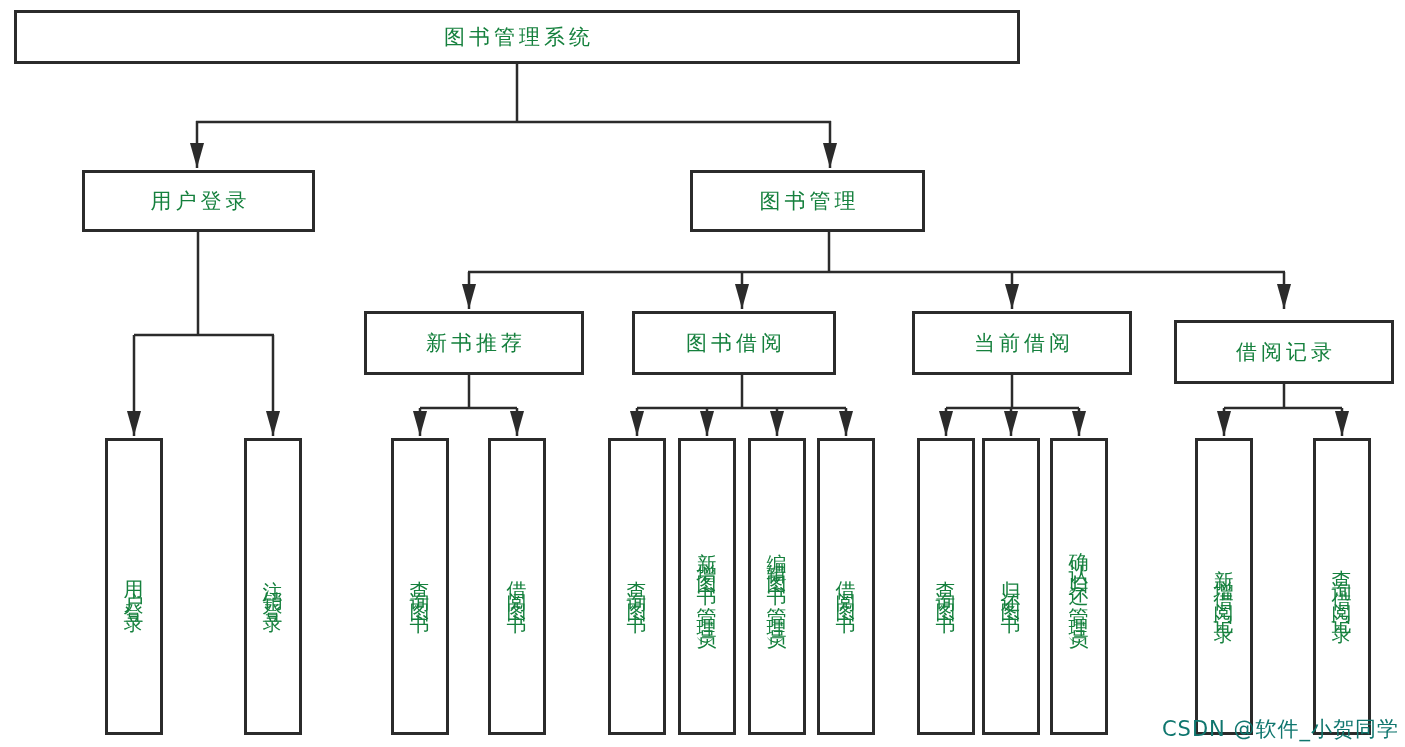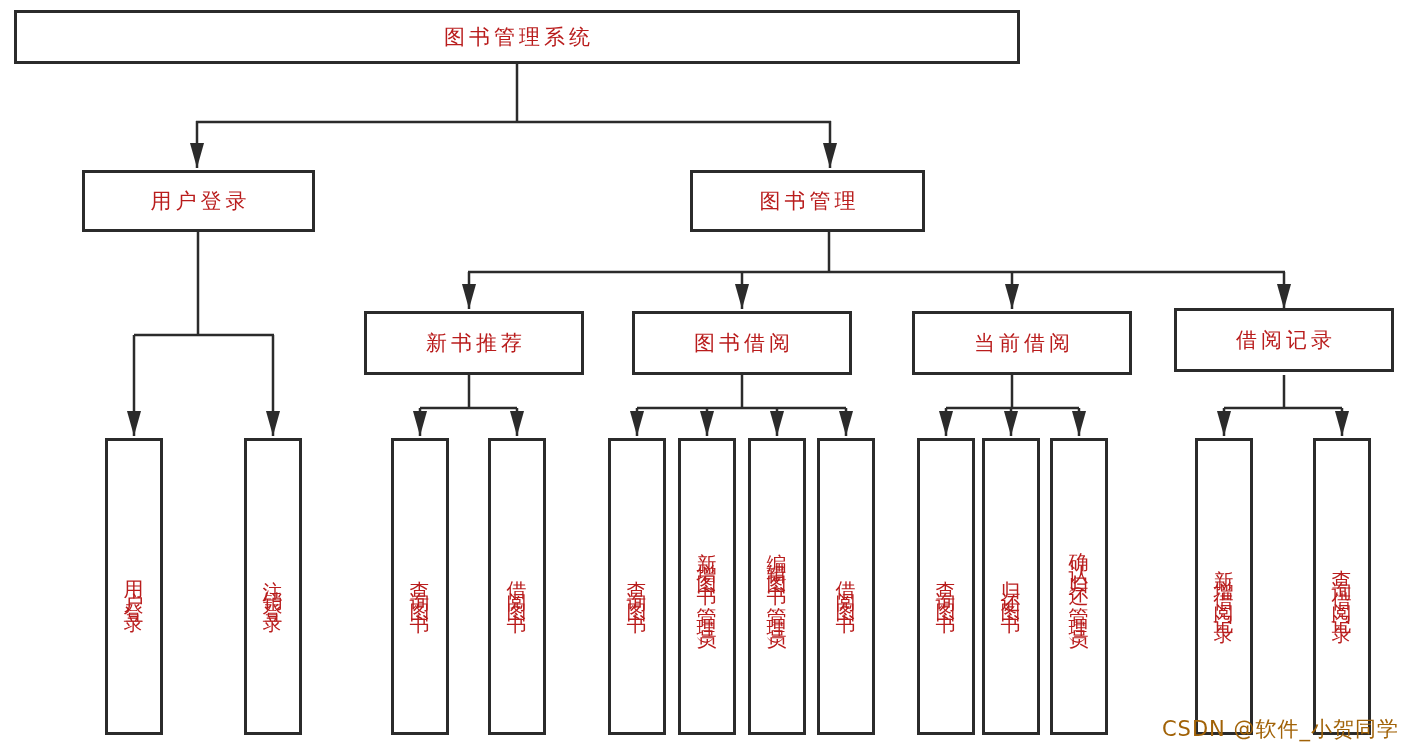--- a/index.html
+++ b/index.html
@@ -23,39 +23,39 @@
     height: 747px;
   }
   .node {
     position: absolute;
     box-sizing: border-box;
     background: #ffffff;
     border: 3px solid #2b2b2b;
     display: flex;
     align-items: center;
     justify-content: center;
-    color: #b91c1c;
+    color: #15803d;
     font-size: 21px;
     letter-spacing: 4px;
     text-indent: 4px;
     white-space: nowrap;
   }
   .leaf {
     writing-mode: vertical-rl;
     font-size: 20px;
     letter-spacing: 11px;
     text-indent: 0;
     white-space: normal;
     line-height: 1;
   }
   #watermark {
     position: absolute;
     right: 6px;
     bottom: 4px;
-    color: #a16207;
+    color: #0f766e;
     font-size: 21px;
     letter-spacing: 1px;
     pointer-events: none;
   }
 </style>
 </head>
 <body>
 
 <div id="canvas">
 
@@ -106,23 +106,23 @@
     <path d="M1224 408 V436" stroke="#2b2b2b" stroke-width="2.5" fill="none" marker-end="url(#arrow)"></path>
     <path d="M1342 408 V436" stroke="#2b2b2b" stroke-width="2.5" fill="none" marker-end="url(#arrow)"></path>
   </svg>
 
   <div class="node" style="left:14px; top:10px; width:1006px; height:54px;">图书管理系统</div>
 
   <div class="node" style="left:82px; top:170px; width:233px; height:62px;">用户登录</div>
   <div class="node" style="left:690px; top:170px; width:235px; height:62px;">图书管理</div>
 
   <div class="node" style="left:364px; top:311px; width:220px; height:64px;">新书推荐</div>
-  <div class="node" style="left:632px; top:311px; width:220px; height:64px;">图书借阅</div>
+  <div class="node" style="left:632px; top:311px; width:204px; height:64px;">图书借阅</div>
   <div class="node" style="left:902px; top:311px; width:220px; height:64px;margin-left:10px;">当前借阅</div>
-  <div class="node" style="left:1174px; top:308px; width:220px; height:64px;">借阅记录</div>
+  <div class="node" style="left:1174px; top:320px; width:220px; height:64px;">借阅记录</div>
 
   <div class="node leaf" style="left:105px; top:438px; width:58px; height:297px;">用户登录</div>
   <div class="node leaf" style="left:244px; top:438px; width:58px; height:297px;">注销登录</div>
 
   <div class="node leaf" style="left:391px; top:438px; width:58px; height:297px;">查询图书</div>
   <div class="node leaf" style="left:488px; top:438px; width:58px; height:297px;">借阅图书</div>
 
   <div class="node leaf" style="left:608px; top:438px; width:58px; height:297px;">查询图书</div>
   <div class="node leaf" style="left:678px; top:438px; width:58px; height:297px;">新增图书（管理员）</div>
   <div class="node leaf" style="left:748px; top:438px; width:58px; height:297px;">编辑图书（管理员）</div>

